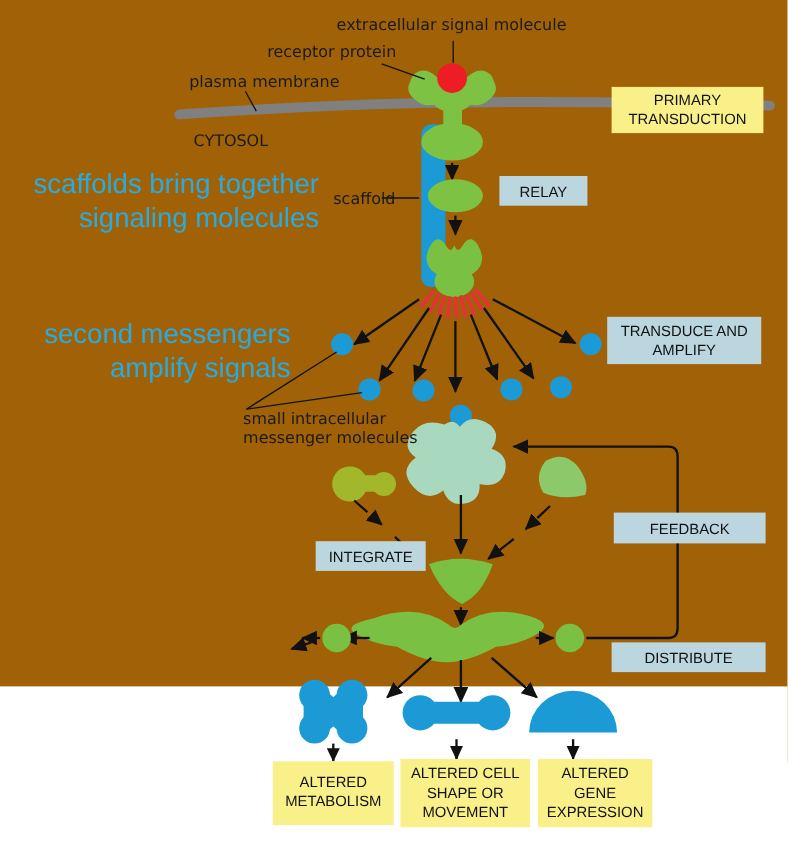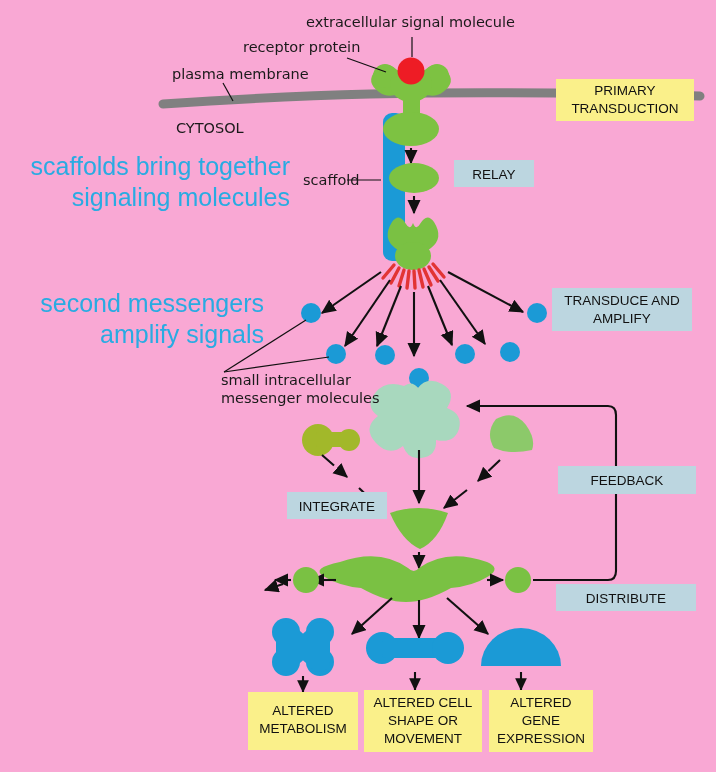--- a/index.html
+++ b/index.html
@@ -1,17 +1,17 @@
 <!DOCTYPE html>
 <html><head>
 <meta charset="utf-8">
 <style>
   html,body{margin:0;padding:0;background:#ffffff;}
   body{width:716px;height:772px;overflow:hidden;font-family:"Liberation Sans",sans-serif;}
-  #stage{position:relative;width:716px;height:772px;background:#f9a8d4;}
+  #stage{position:relative;width:716px;height:624px;background:#a16207;}
   svg{position:absolute;top:0;left:0;}
   .lbl-serif{font-family:"DejaVu Sans",sans-serif;fill:#1a1a1a;}
   .anno{font-family:"Liberation Sans",sans-serif;fill:#29ABE2;}
   .boxtxt{font-family:"Liberation Sans",sans-serif;fill:#111111;}
   .stageline{stroke:#111;stroke-width:2.1;fill:none;}
   .thinline{stroke:#111;stroke-width:1.2;fill:none;}
 </style>
 </head>
 <body>
 

